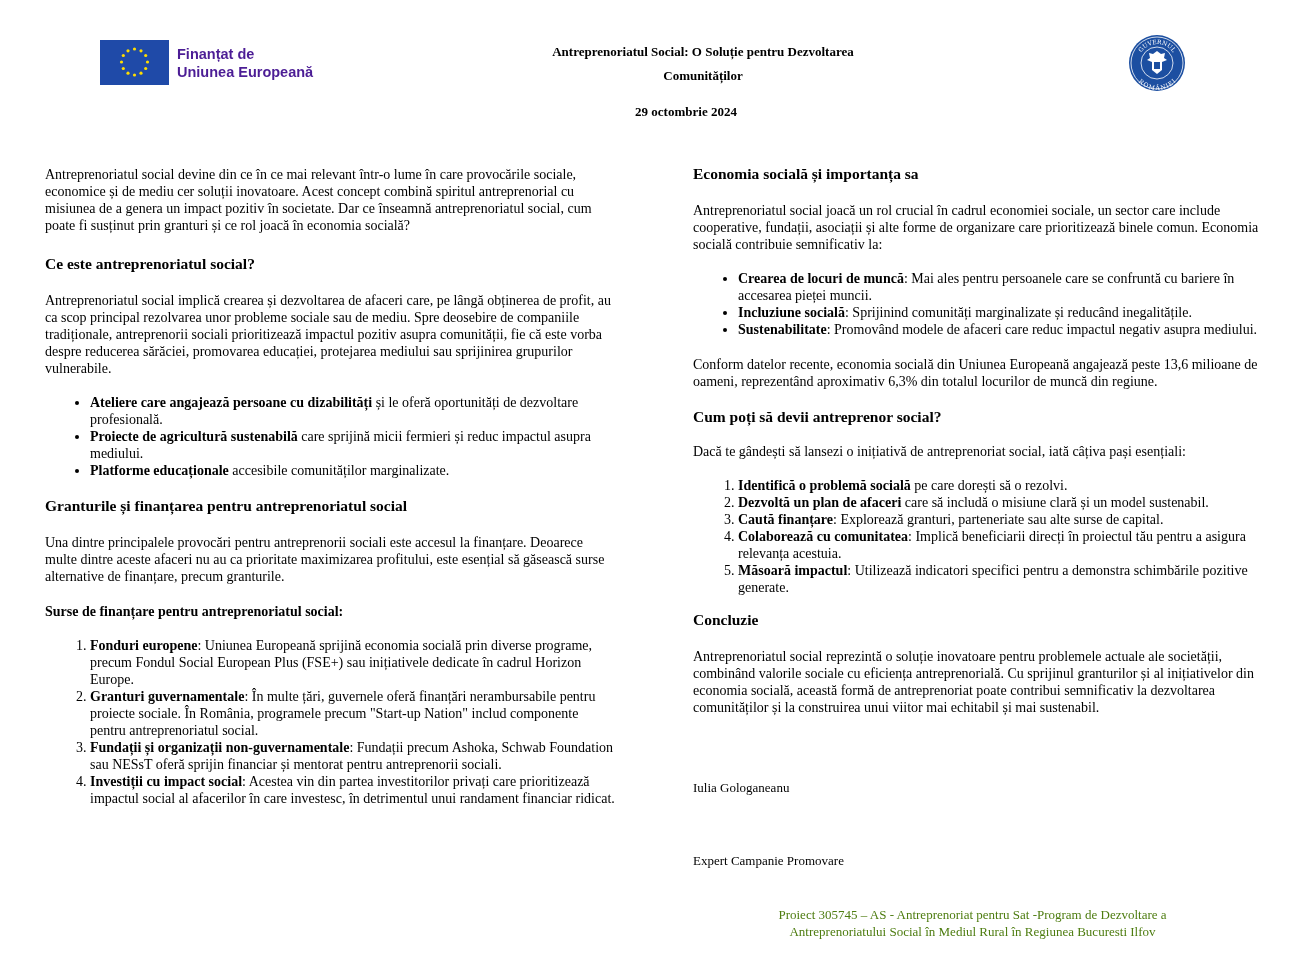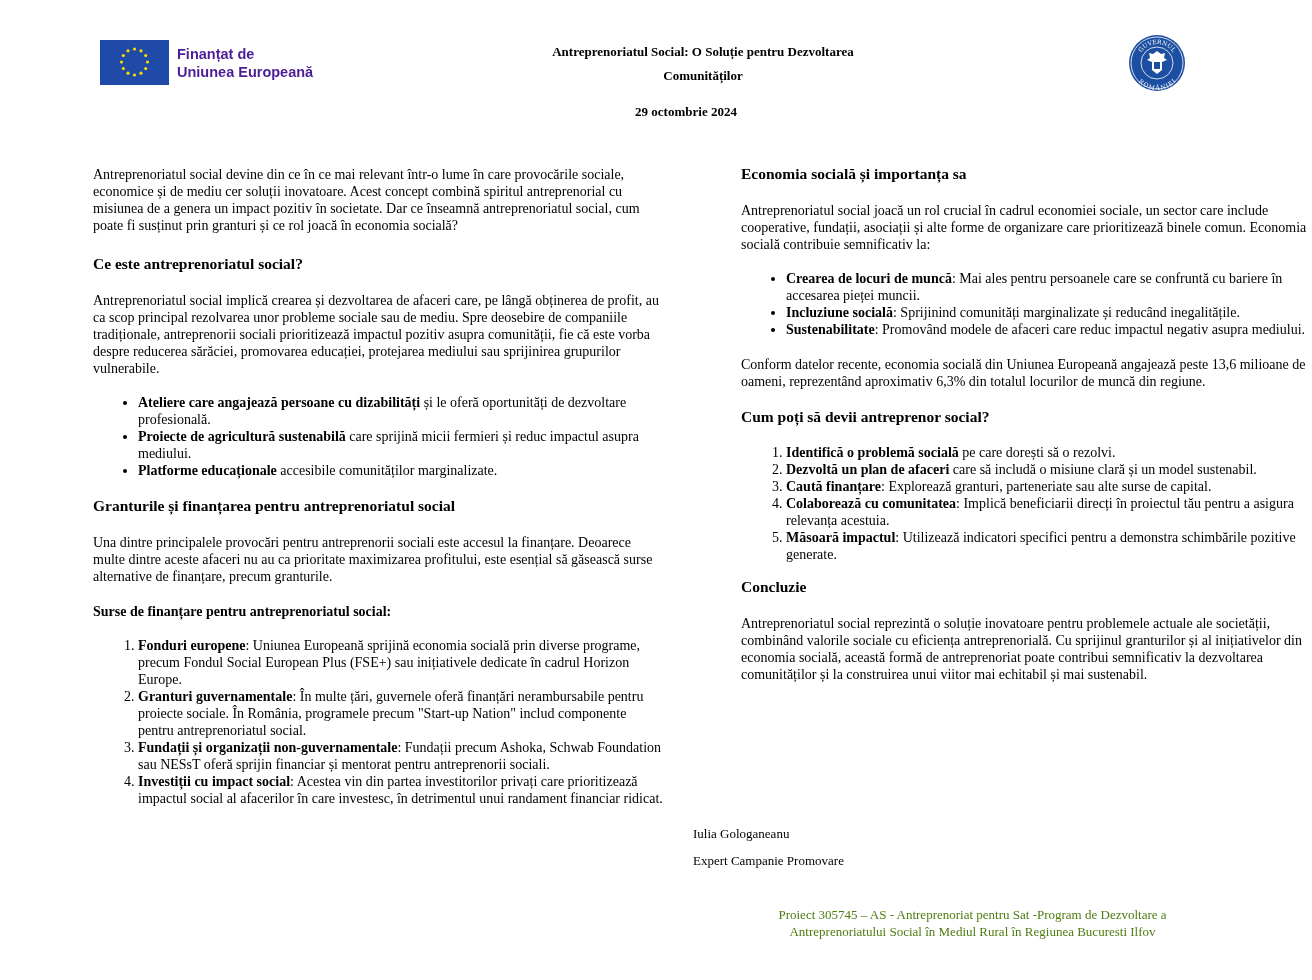--- a/index.html
+++ b/index.html
@@ -9,36 +9,36 @@
   .eu-logo { position: absolute; left: 100px; top: 40px; width: 240px; height: 45px; display: flex; align-items: center; }
   .eu-flag { width: 69px; height: 45px; background: #1f4aa8; position: relative; }
   .eu-flag svg { position: absolute; left: 0; top: 0; }
   .eu-text { margin-left: 8px; font-family: "Liberation Sans", "DejaVu Sans", sans-serif; font-weight: bold; color: #4c1d95; font-size: 14.5px; line-height: 18px; }
 
   .gov-logo { position: absolute; left: 1128px; top: 34px; width: 58px; height: 58px; }
 
   .doc-title { position: absolute; left: 440px; top: 40px; width: 526px; text-align: center; font-weight: bold; font-size: 13px; line-height: 24px; }
   .doc-date { position: absolute; left: 440px; top: 104px; width: 492px; text-align: center; font-weight: bold; font-size: 13px; }
 
-  .col { position: absolute; top: 166px; font-size: 14px; line-height: 17px; margin-left: 48px; }
+  .col { position: absolute; top: 166px; font-size: 14px; line-height: 17px; }
   .col-left { left: 45px; width: 570px; }
   .col-right { left: 693px; width: 570px; top: 164px; }
 
   p { margin: 0; }
   h2 { font-size: 15.5px; font-weight: bold; line-height: 20px; }
   h3 { font-size: 14px; font-weight: bold; line-height: 17px; }
 
   ul, ol { padding-left: 45px; }
   ul li, ol li { padding-left: 0; }
   ul li { list-style: disc; }
   ol li { list-style: decimal; }
   li b { font-weight: bold; }
 
   .sig { position: absolute; left: 693px; font-size: 13px; }
-  .sig-name { top: 826px; }
+  .sig-name { top: 780px; }
   .sig-role { top: 853px; }
   .footer { position: absolute; left: 700px; top: 906px; width: 545px; text-align: center; font-size: 13px; line-height: 17px; color: #4d7c0f; }
 </style>
 </head>
 <body>
 
 <div class="eu-logo">
   <div class="eu-flag">
     <svg width="69" height="45" viewBox="0 0 69 45">
       <g fill="#ffdd00">
@@ -111,20 +111,21 @@
   <h2>Economia socială și importanța sa</h2>
   <p style="margin-top:18px;">Antreprenoriatul social joacă un rol crucial în cadrul economiei sociale, un sector care include cooperative, fundații, asociații și alte forme de organizare care prioritizează binele comun. Economia socială contribuie semnificativ la:</p>
   <ul style="margin-top:17px;">
     <li><b>Crearea de locuri de muncă</b><span>: Mai ales pentru persoanele care se confruntă cu bariere în accesarea pieței muncii.</span></li>
     <li><b>Incluziune socială</b><span>: Sprijinind comunități marginalizate și reducând inegalitățile.</span></li>
     <li><b>Sustenabilitate</b><span>: Promovând modele de afaceri care reduc impactul negativ asupra mediului.</span></li>
   </ul>
   <p style="margin-top:18px;">Conform datelor recente, economia socială din Uniunea Europeană angajează peste 13,6 milioane de oameni, reprezentând aproximativ 6,3% din totalul locurilor de muncă din regiune.</p>
 
   <h2 style="margin-top:17px;">Cum poți să devii antreprenor social?</h2>
+  <p style="margin-top:16px;">Dacă te gândești să lansezi o inițiativă de antreprenoriat social, iată câțiva pași esențiali:</p>
   <ol style="margin-top:17px; padding-left:45px;">
     <li><b>Identifică o problemă socială</b><span> pe care dorești să o rezolvi.</span></li>
     <li><b>Dezvoltă un plan de afaceri</b><span> care să includă o misiune clară și un model sustenabil.</span></li>
     <li><b>Caută finanțare</b><span>: Explorează granturi, parteneriate sau alte surse de capital.</span></li>
     <li><b>Colaborează cu comunitatea</b><span>: Implică beneficiarii direcți în proiectul tău pentru a asigura relevanța acestuia.</span></li>
     <li><b>Măsoară impactul</b><span>: Utilizează indicatori specifici pentru a demonstra schimbările pozitive generate.</span></li>
   </ol>
 
   <h2 style="margin-top:14px;">Concluzie</h2>
   <p style="margin-top:18px;">Antreprenoriatul social reprezintă o soluție inovatoare pentru problemele actuale ale societății, combinând valorile sociale cu eficiența antreprenorială. Cu sprijinul granturilor și al inițiativelor din economia socială, această formă de antreprenoriat poate contribui semnificativ la dezvoltarea comunităților și la construirea unui viitor mai echitabil și mai sustenabil.</p>

